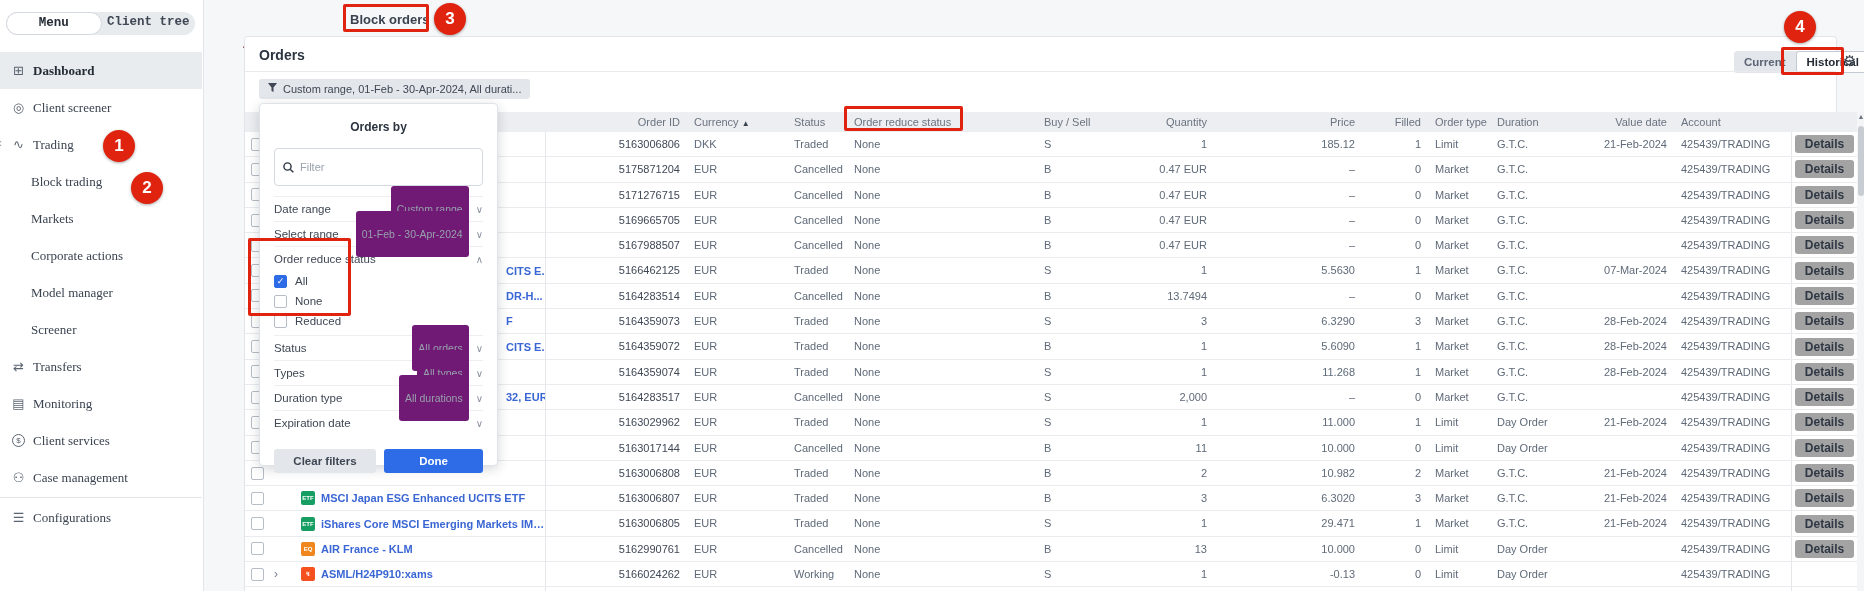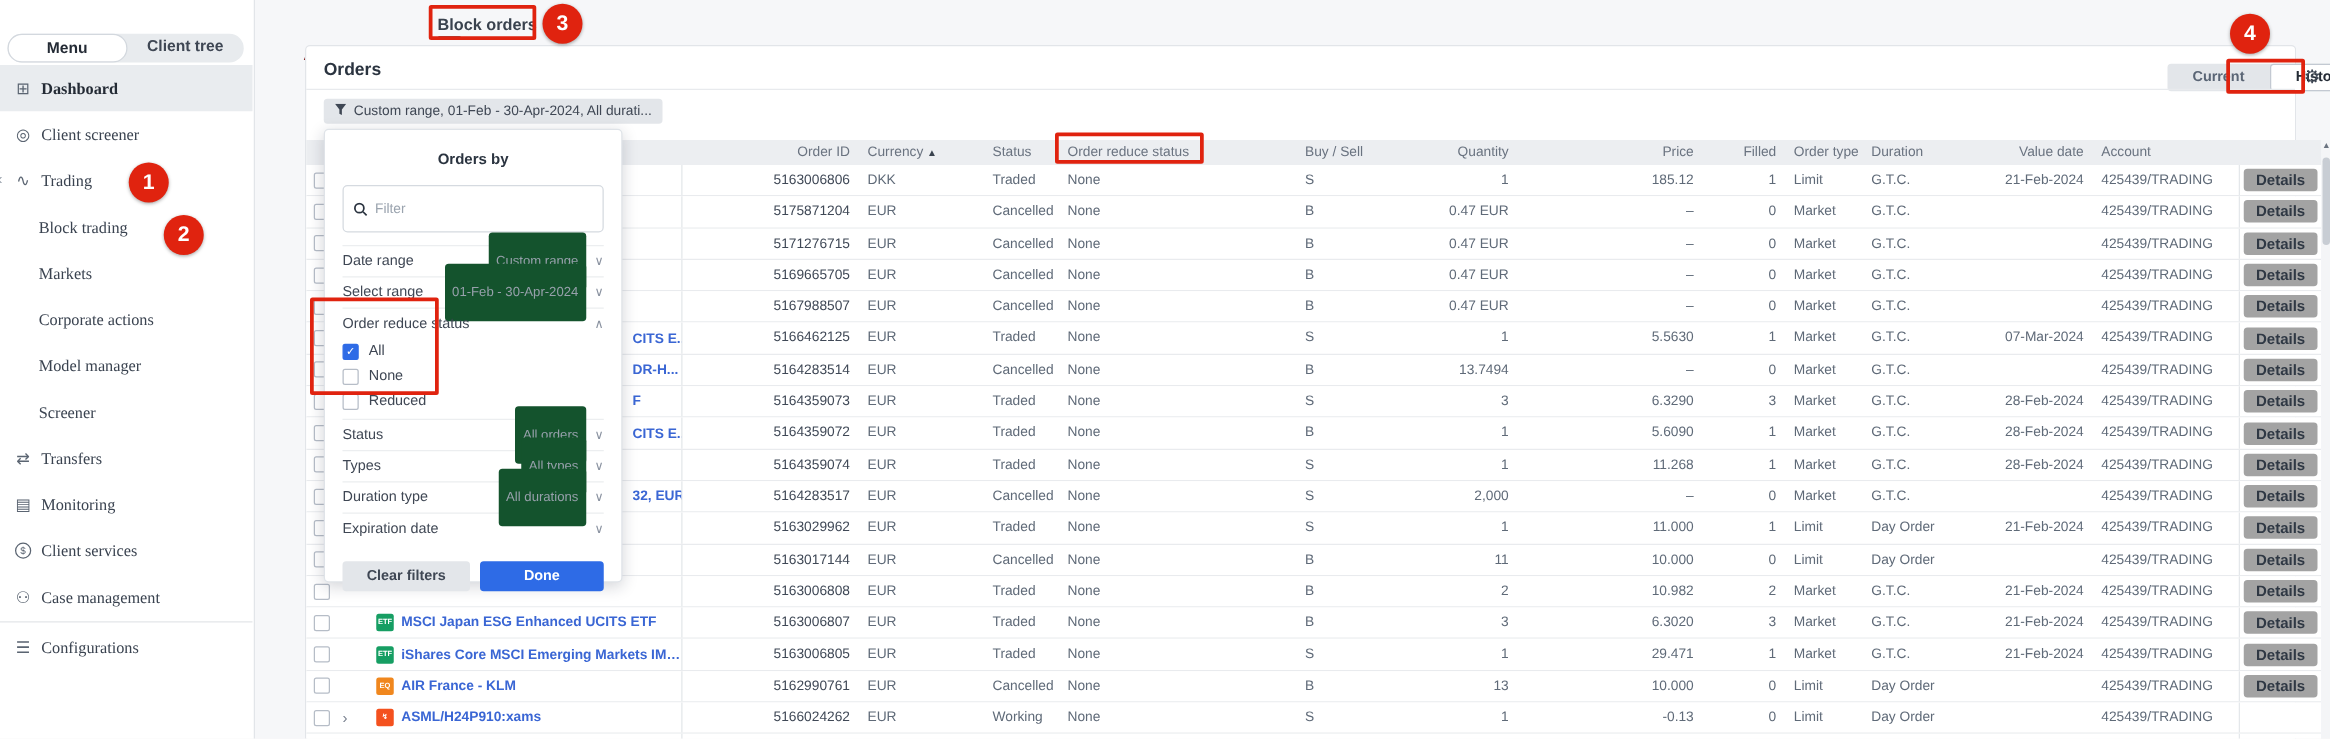--- a/index.html
+++ b/index.html
@@ -3,22 +3,22 @@
 <meta charset="utf-8">
 <style>
   * { margin:0; padding:0; box-sizing:border-box; }
   html,body { width:1864px; height:591px; overflow:hidden; background:#f6f7f9;
     font-family:"Liberation Sans","DejaVu Sans",sans-serif; }
   #app { position:relative; width:1864px; height:591px; }
 
   
   .sidebar { position:absolute; left:0; top:0; width:204px; height:591px; background:#fff;
     border-right:1px solid #e2e5e9; z-index:5; }
-  .side-tabs { position:absolute; left:6px; right:8px; top:27px; height:23px; background:#e8ebee;
-    border-radius:13px; display:flex; }
+  .side-tabs { position:absolute; left:6px; right:8px; top:12px; height:23px; background:#e8ebee;
+    border-radius:13px; display:flex;font-family:Liberation Mono, monospace; }
   .side-tab { flex:1; font-size:12.5px; font-weight:700; color:#3f4754; text-align:center; line-height:21px; }
   .side-tab.active { background:#fff; border:1px solid #d3d8de; border-radius:13px; color:#242b35; }
   .nav { position:absolute; left:0; right:1px; top:52px; }
   .nav-item { height:37px; display:flex; align-items:center; padding-left:10px; cursor:pointer; }
   .nav-item.selected { background:#e9ecef; }
   .nav-item.indent { padding-left:31px; }
   .nav-icon { width:17px; margin-right:6px; font-size:13px; color:#5b6572; text-align:center; flex:0 0 17px; }
   .nav-icon.circ { width:13px; height:13px; flex:0 0 13px; border:1.2px solid #5b6572; border-radius:50%;
     font-size:8px; line-height:11px; margin-left:2px; margin-right:8px; }
   .nav-label { font-size:13px; color:#3a4350; white-space:nowrap;font-family:Liberation Serif, serif; }
@@ -39,21 +39,21 @@
   .tab-block { left:146px; color:#39424e; font-weight:600; }
   .tab-underline { position:absolute; left:146px; top:29px; width:19px; height:3px; background:#2b3440; border-radius:2px; }
 
   .card { position:absolute; left:40px; top:36px; width:1593px; bottom:0; background:#fff;
     border:1px solid #e2e5e9; border-bottom:none; border-radius:4px 4px 0 0; }
   .card-title { position:absolute; left:14px; top:10px; font-size:14px; font-weight:700; color:#2b3440; }
   .card-divider { position:absolute; left:0; right:0; top:34px; border-top:1px solid #e8eaed; }
 
   .view-toggle { position:absolute; left:1489px; top:14px; height:22px; display:flex; background:#e3e6ea;
     border-radius:3px; }
-  .seg { font-size:11.5px; font-weight:700; padding:0 20px; line-height:22px; color:#5a6575; }
+  .seg { font-size:11.5px; font-weight:700; padding:0 10px; line-height:22px; color:#5a6575; }
   .seg.active { background:#fff; border:1px solid #c3c9d2; border-radius:3px; color:#242b35; line-height:20px; }
   .gear { position:absolute; left:1598px; top:15px; font-size:15px; color:#3f4754; }
 
   .filter-chip { position:absolute; left:14px; top:42px; height:20px; background:#e3e6ea; border-radius:3px;
     display:flex; align-items:center; padding:0 9px; font-size:11px; color:#3f4754; }
   .funnel { margin-right:6px; display:inline-block; }
 
   
   .grid { display:grid; grid-template-columns:301px 140px 100px 60px 190px 85px 92px 148px 66px 62px 92px 92px 118px 66px; }
   .thead { position:absolute; left:0; top:75px; width:1612px; height:20px; background:#eceef1; }
@@ -88,21 +88,21 @@
     border:1px solid #dfe3e8; border-radius:4px; box-shadow:0 3px 12px rgba(20,30,50,.18); z-index:40;
     padding:10px 14px 0 14px; }
   .panel-title { text-align:center; font-size:12px; font-weight:700; color:#2b3440; margin:6px 0 14px; }
   .search-box { height:26px; border:1px solid #d5dae0; border-radius:4px; display:flex; align-items:center;
     padding:18px 8px; margin-bottom:10px; }
   .search-box input { border:none; outline:none; flex:1; font-size:11px; color:#3f4754; margin-left:6px;
     font-family:inherit; min-width:0; }
   .search-box input::placeholder { color:#9aa3ae; }
   .prow { display:flex; align-items:center; justify-content:space-between; height:25px; border-top:1px solid #eceef0; }
   .prow-label { font-size:11.5px; color:#3f4754; }
-  .pchip { background:#14532d; color:#97a0ab; font-size:10.5px; padding:17px 6px; border-radius:3px; margin-left:auto; }
+  .pchip { background:#701a75; color:#97a0ab; font-size:10.5px; padding:17px 6px; border-radius:3px; margin-left:auto; }
   .pchev { color:#8a92a0; font-size:10px; margin-left:7px; }
   .copt { display:flex; align-items:center; height:20px; }
   .copt .cb { margin-right:8px; }
   .copt-label { font-size:11.5px; color:#3f4754; }
   .panel-btns { display:flex; gap:8px; margin-top:14px; }
   .btn { border:none; border-radius:3px; font-size:11.5px; font-weight:700; height:24px; font-family:inherit; cursor:pointer; }
   .btn-clear { flex:0 0 102px; background:#e3e6ea; color:#3f4754; }
   .btn-done { flex:1; background:#2e6be6; color:#fff; }
 </style>
 </head>

